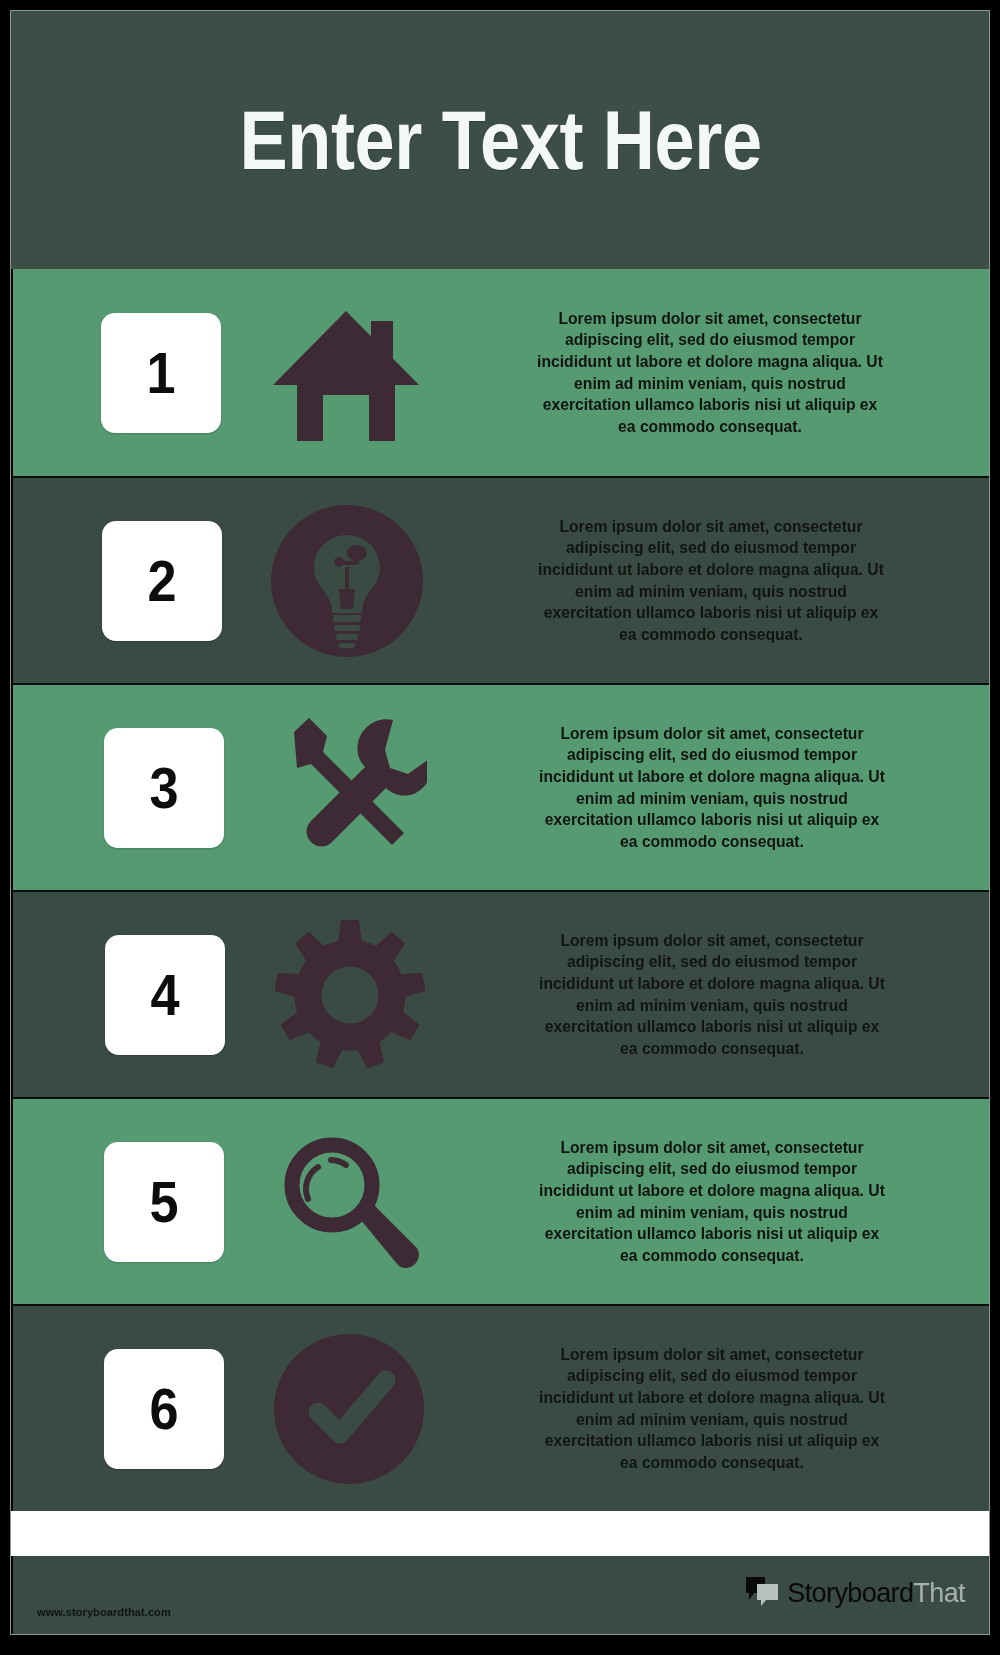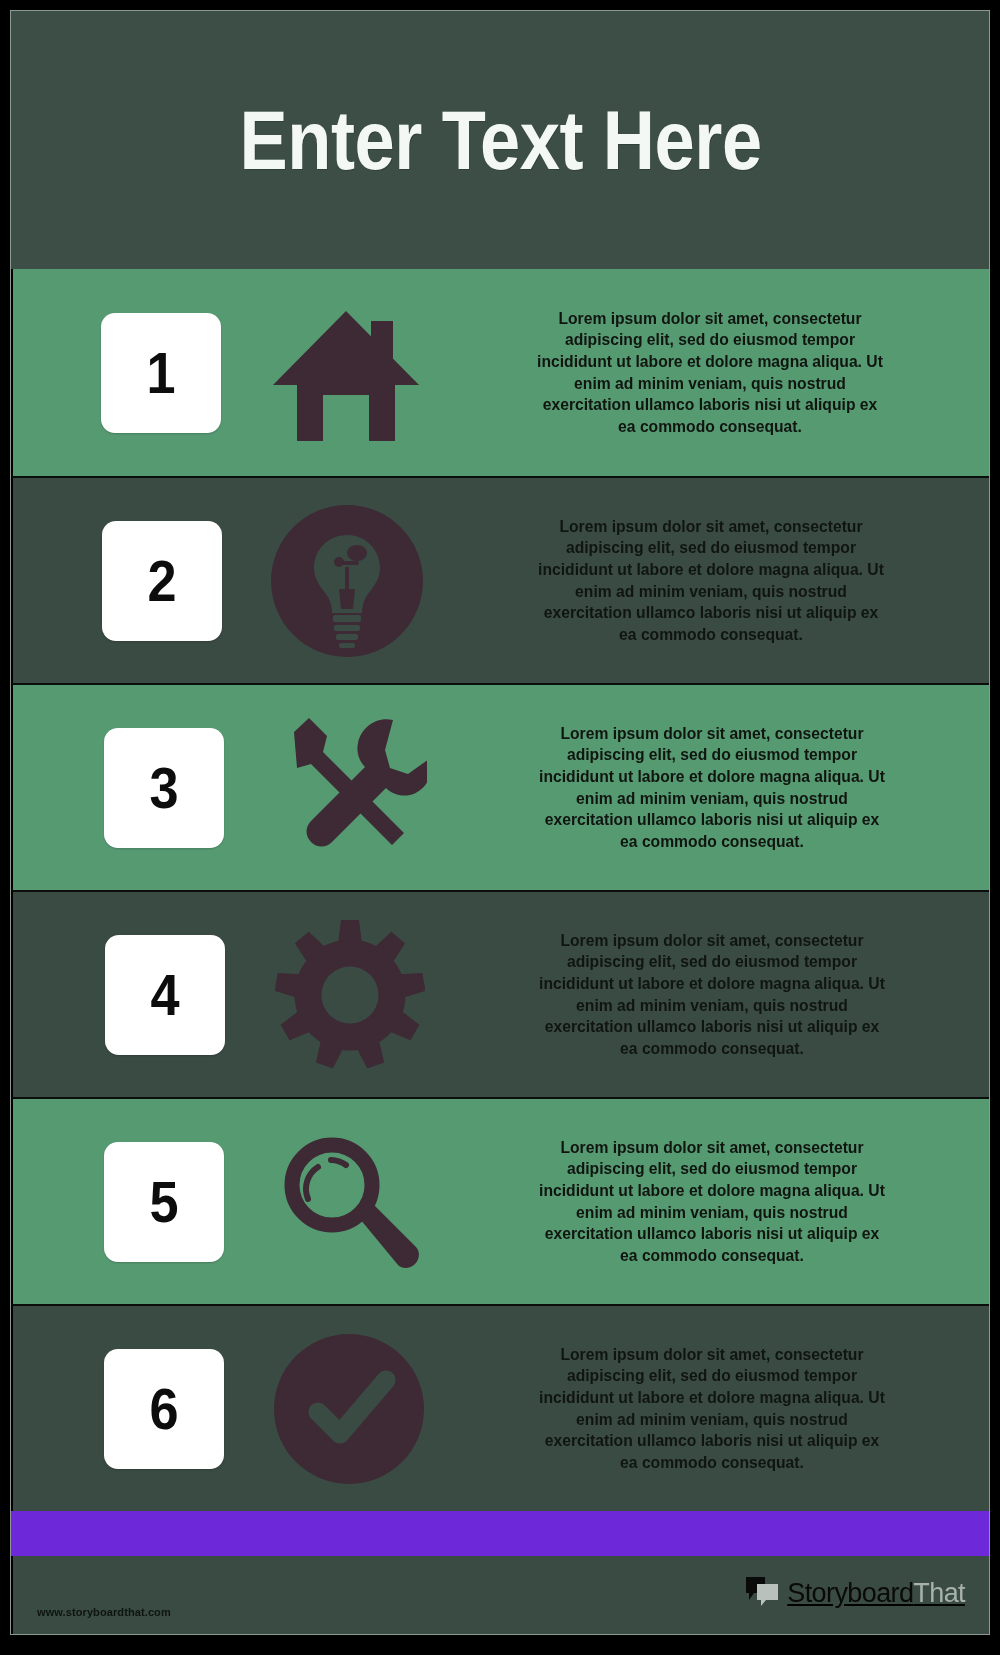--- a/index.html
+++ b/index.html
@@ -6,21 +6,21 @@
   html, body {
     width:1000px; height:1655px;
     background:#000;
     font-family:"Liberation Sans", sans-serif;
     overflow:hidden;
   }
   .poster {
     position:absolute;
     left:10px; top:10px;
     width:980px; height:1625px;
-    background:#6d28d9;
+    background:#ffffff;
     border:1px solid #8d9a93;
     overflow:hidden;
   }
   
   .header {
     position:absolute; left:0; top:0;
     width:980px; height:258px;
     background:#3c4e46;
     display:flex; align-items:center; justify-content:center;
   }
@@ -105,21 +105,20 @@
   }
   .site-url {
     color:#0e1410;
     font-size:11px;
     font-weight:bold;
     letter-spacing:0.1px;
   }
   .brand {
     display:flex; align-items:center; gap:8px;
     margin-bottom:8px;
-    text-decoration:underline;
   }
   .brand-text { font-size:27px; letter-spacing:-0.6px; line-height:1; }
   .brand-a { color:#0a0a0a; }
   .brand-b { color:#a8b1ac; }
 </style>
 </head>
 <body>
 
 <div class="poster">
 

